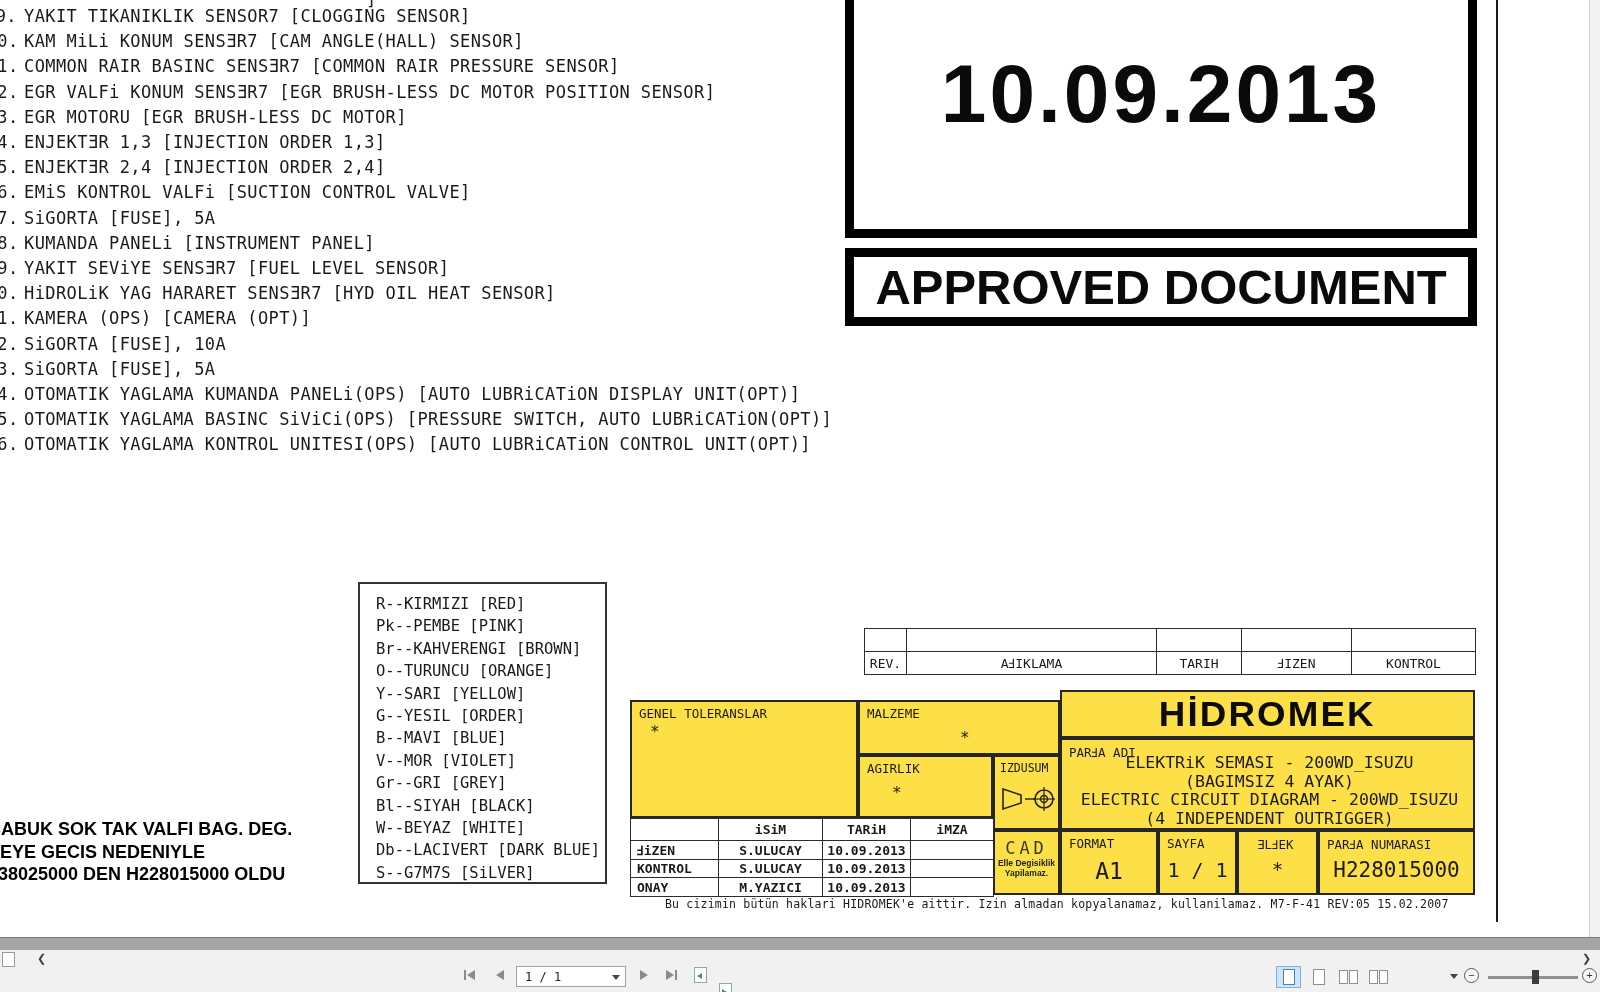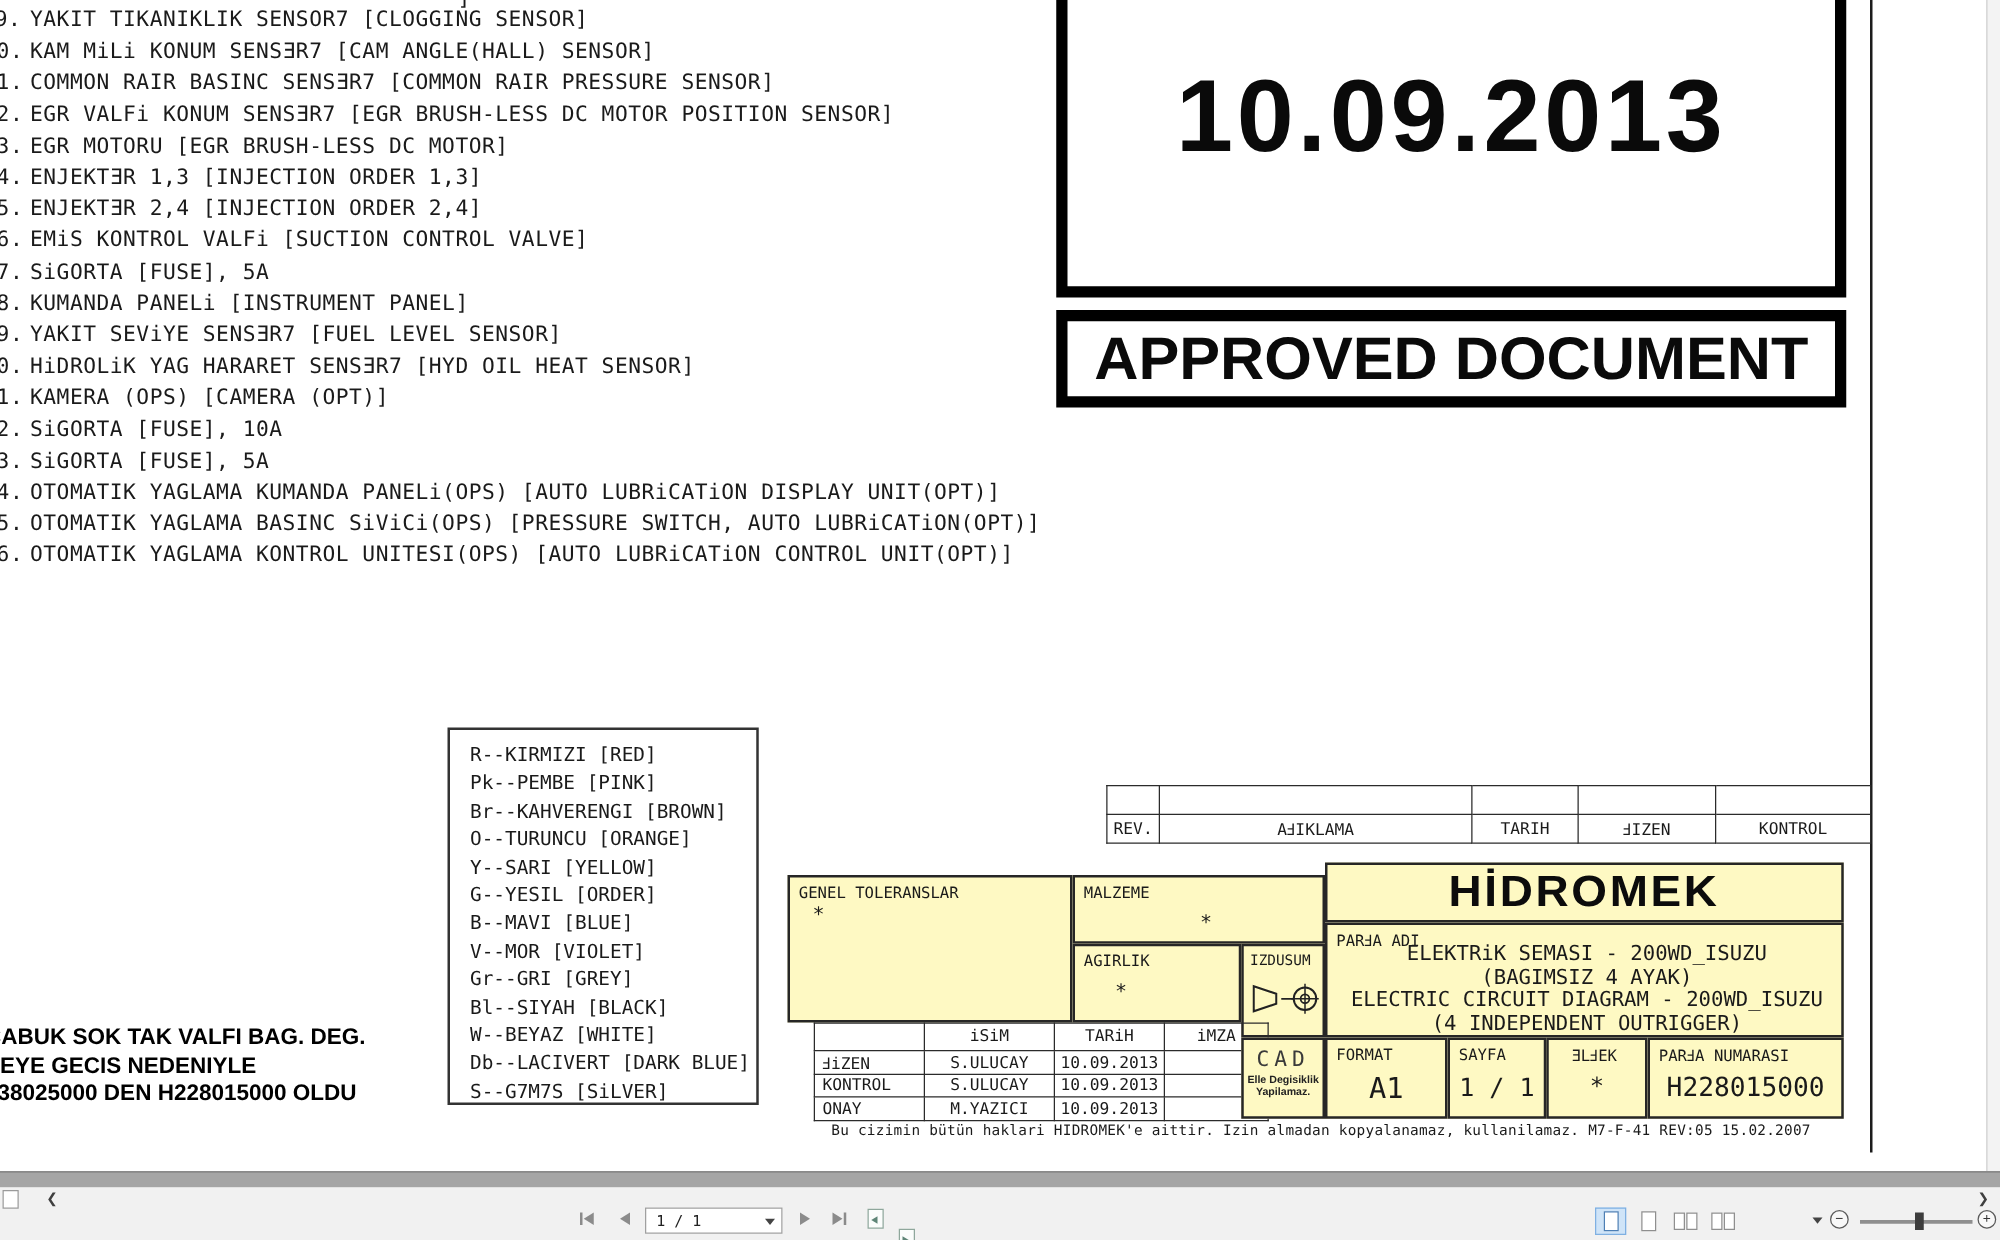--- a/index.html
+++ b/index.html
@@ -19,26 +19,26 @@
   #stamp-date{left:845px;top:-50px;width:632px;height:288px;}
   #stamp-date .txt{font-size:82px;font-weight:bold;letter-spacing:3px;color:#0a0a0a;}
   #stamp-appr{left:845px;top:248px;width:632px;height:78px;}
   #stamp-appr .txt{font-size:48px;font-weight:bold;color:#0a0a0a;transform:scaleX(1.02);}
   
   #legend{left:358px;top:582px;width:249px;height:302px;border:2px solid #333;padding:9px 0 0 16px;
           font-size:15.5px;line-height:22.4px;white-space:nowrap;}
   
   #leftnote{left:-12px;top:818px;font-weight:bold;font-size:18px;line-height:22.6px;color:#000;white-space:nowrap;}
   
-  table.tb{border-collapse:collapse;margin-left:21px;}
+  table.tb{border-collapse:collapse;}
   table.tb td{border:1.5px solid #2b2b2b;padding:0;font-family:"DejaVu Sans Mono",monospace;
               color:#1a1a1a;text-align:center;vertical-align:middle;}
   #revtab{left:864px;top:628px;}
   #revtab td{font-size:13px;}
-  .tbox{position:absolute;box-sizing:border-box;border:2px solid #262626;background:#fef9c3;}
+  .tbox{position:absolute;box-sizing:border-box;border:2px solid #262626;background:#fde047;}
   .tlabel{position:absolute;left:7px;top:4px;font-size:12.5px;white-space:nowrap;}
   .star{font-size:16px;}
   #titleblock{left:630px;top:700px;width:845px;height:195px;}
   #sigtab td{font-size:13px;}
   #cadbox{text-align:center;}
   #cadbox .cadword{font-size:17px;letter-spacing:4px;color:#3a3a3a;margin-top:6px;}
   #cadbox .cadsmall{font-size:8.5px;line-height:10px;color:#222;font-weight:bold;font-family:"Liberation Sans",sans-serif;}
   #logobox{display:flex;align-items:center;justify-content:center;}
   #logotext{font-size:35px;font-weight:800;letter-spacing:2px;color:#0c0c0c;transform:scaleX(1.05);}
   .pname-line{text-align:center;font-size:16.5px;line-height:18.5px;white-space:nowrap;}
@@ -190,21 +190,21 @@
         <svg class="abs" style="left:6px;top:28px;" width="56" height="30" viewBox="0 0 56 30">
           <polygon points="2,4 20,10 20,18 2,24" fill="none" stroke="#222" stroke-width="1.6"></polygon>
           <line x1="24" y1="14" x2="34" y2="14" stroke="#222" stroke-width="1.4"></line>
           <circle cx="43" cy="14" r="9" fill="none" stroke="#222" stroke-width="1.6"></circle>
           <circle cx="43" cy="14" r="3.5" fill="none" stroke="#222" stroke-width="1.4"></circle>
           <line x1="43" y1="2" x2="43" y2="26" stroke="#222" stroke-width="1.2"></line>
           <line x1="32" y1="14" x2="54" y2="14" stroke="#222" stroke-width="1.2"></line>
         </svg>
       </div>
 
-      <table id="sigtab" class="tb" style="position:absolute;left:0;top:118px;">
+      <table id="sigtab" class="tb" style="position:absolute;left:0;top:118px;font-weight:bold;">
         <colgroup>
             <col style="width:88px">
             <col style="width:104px">
             <col style="width:88px">
             <col style="width:83px">
           </colgroup>
         <tbody>
             <tr style="height:22px">
           <td></td>
           <td>iSiM</td>

